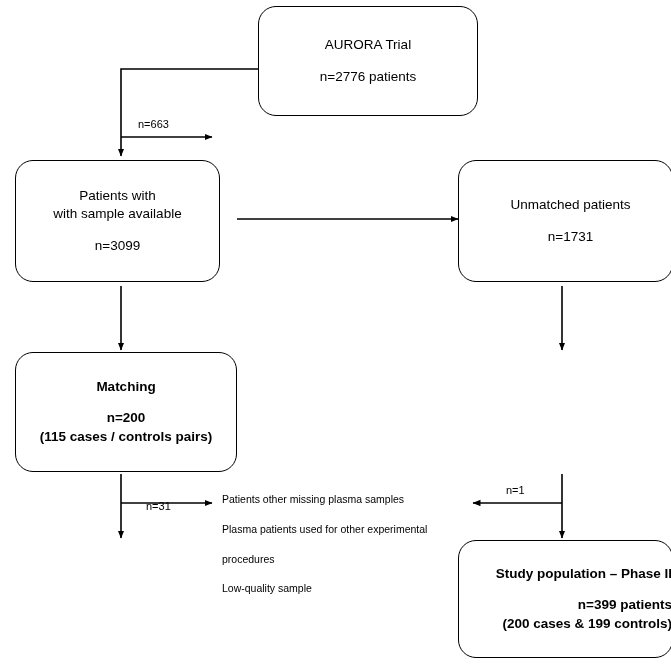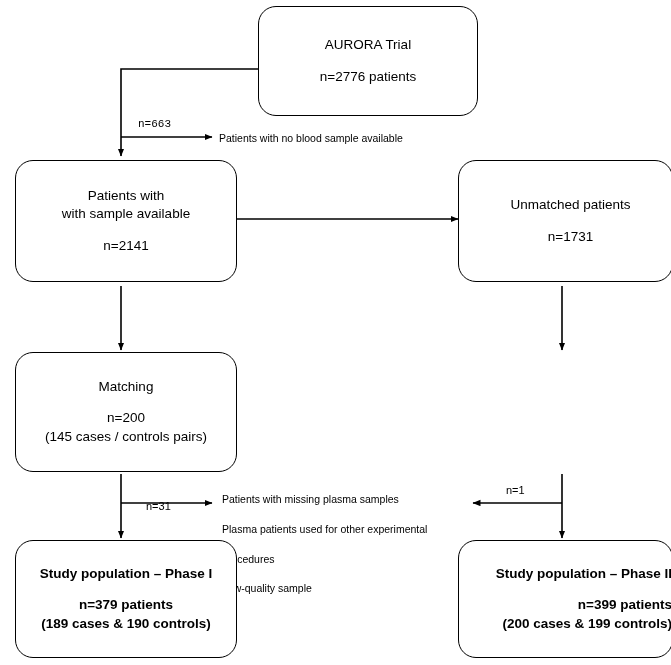--- a/index.html
+++ b/index.html
@@ -88,62 +88,55 @@
 
     <path d="M 554 503 L 465 503" stroke="#000000" stroke-width="1.6" fill="none" marker-end="url(#arrowhead)"></path>
   </svg>
 
   <div class="node" style="left:250px; top:6px; width:220px; height:110px;">
     <span class="line title">AURORA Trial</span>
     <span class="gap"></span>
     <span class="line">n=2776 patients</span>
   </div>
 
-  <div class="edge-label" style="left:130px; top:118px;font-family:Liberation Mono, monospace;">n=663</div>
+  <div class="edge-label" style="left:130px; top:118px;">n=663</div>
 
-  <div class="side-note" style="left:211px; top:131px;">Patients with no blood sample available</div>
 
-  <div class="node" style="left:7px; top:160px; width:222px; height:122px;">
+  <div class="node" style="left:7px; top:160px; width:205px; height:122px;">
     <span class="line">Patients with</span>
     <span class="line">with sample available</span>
     <span class="gap"></span>
-    <span class="line">n=2141</span>
+    <span class="line">n=3099</span>
   </div>
 
   <div class="node" style="left:450px; top:160px; width:215px; height:122px;padding-left:10px;">
     <span class="line">Unmatched patients</span>
     <span class="gap"></span>
     <span class="line">n=1731</span>
   </div>
 
-  <div class="node" style="left:7px; top:352px; width:222px; height:120px;">
+  <div class="node" style="left:7px; top:352px; width:222px; height:120px;font-weight:bold;">
     <span class="line">Matching</span>
     <span class="gap"></span>
     <span class="line">n=200</span>
-    <span class="line">(145 cases / controls pairs)</span>
+    <span class="line">(115 cases / controls pairs)</span>
   </div>
 
 
   <div class="edge-label" style="left:138px; top:500px;">n=31</div>
 
   <div class="edge-label" style="left:498px; top:484px;">n=1</div>
 
   <div class="side-note" style="left:214px; top:477px;">
-    <span class="line">Patients with missing plasma samples</span><br>
+    <span class="line">Patients other missing plasma samples</span><br>
     <span class="line">Plasma patients used for other experimental</span><br>
     <span class="line">procedures</span><br>
     <span class="line">Low-quality sample</span>
   </div>
 
-  <div class="node bold" style="left:7px; top:540px; width:222px; height:118px;">
-    <span class="line title">Study population – Phase I</span>
-    <span class="gap"></span>
-    <span class="line">n=379 patients</span>
-    <span class="line">(189 cases &amp; 190 controls)</span>
-  </div>
 
   <div class="node bold" style="left:450px; top:540px; width:215px; height:118px;align-items:flex-end;">
     <span class="line title">Study population – Phase II</span>
     <span class="gap"></span>
     <span class="line">n=399 patients</span>
     <span class="line">(200 cases &amp; 199 controls)</span>
   </div>
 
 </div>
 

